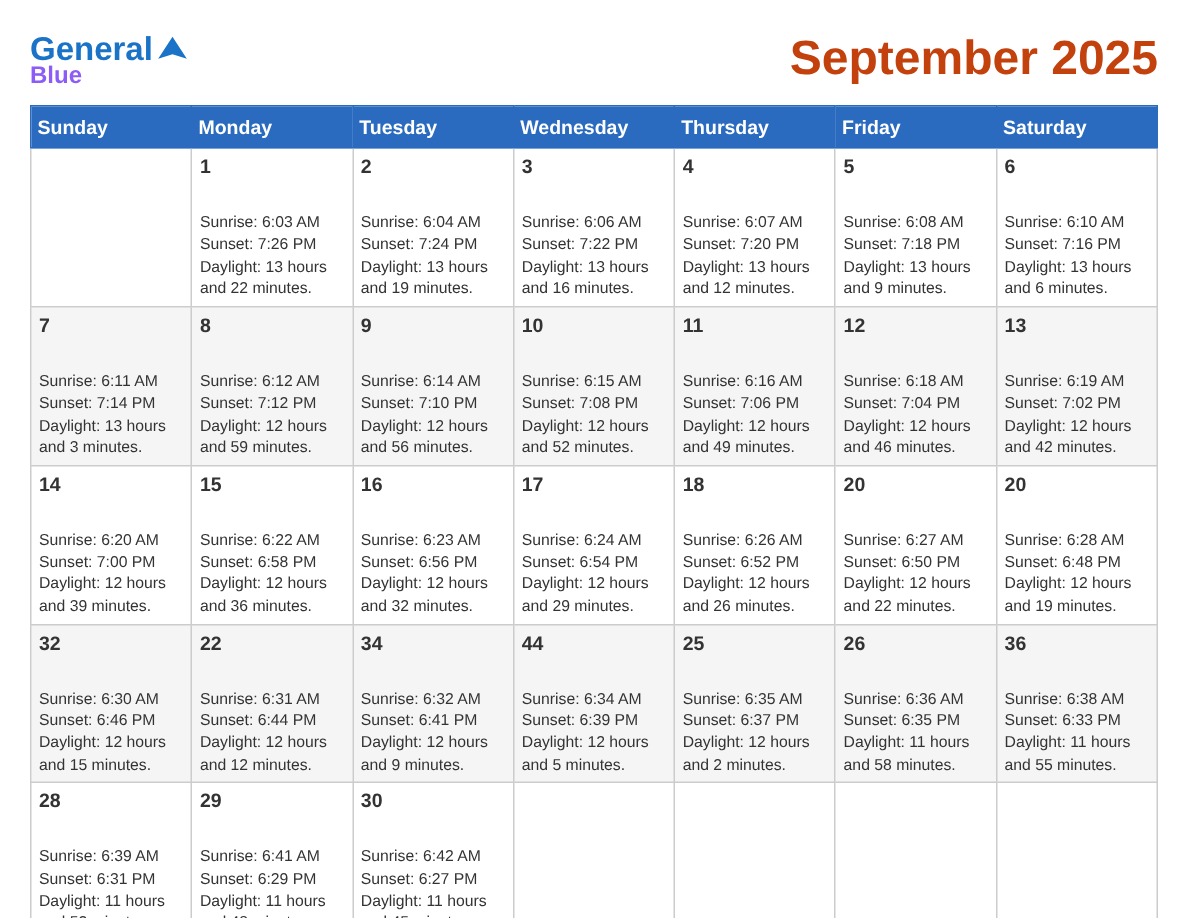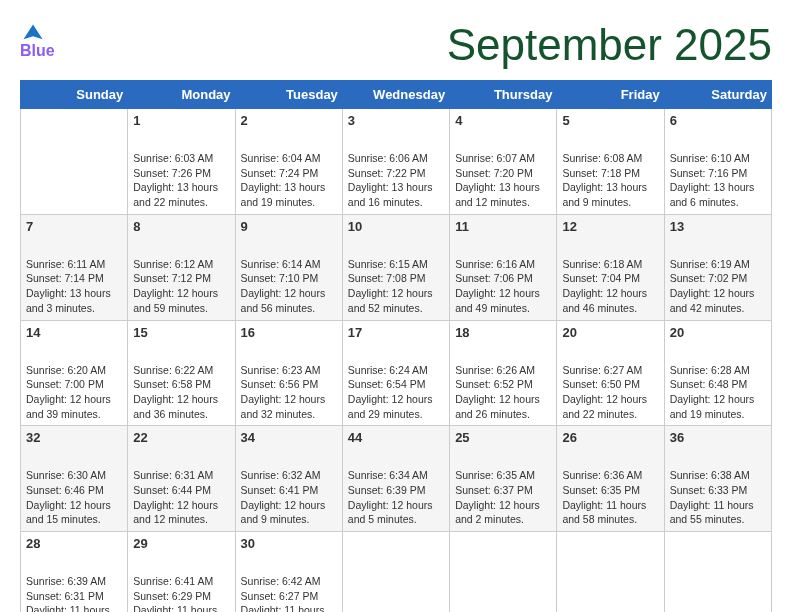--- a/index.html
+++ b/index.html
@@ -17,38 +17,38 @@
       margin-bottom: 10px;
     }
     .logo {
       display: flex;
       align-items: center;
     }
     .title-section {
       text-align: right;
     }
     .month-title {
-      font-size: 44px;
-      font-weight: normal;
-      color: #14532d;
+      font-size: 32px;
+      font-weight: bold;
+      color: #c2410c;
     }
     .location {
       font-size: 14px;
       color: #555;
     }
     table {
       width: 100%;
       border-collapse: collapse;
       font-size: 11px;
     }
     thead tr th {
       background: #2a6bbf;
       color: #fff;
       padding: 6px 4px;
-      text-align: right;
+      text-align: left;
       font-size: 13px;
       font-weight: bold;
       border: 1px solid #2a6bbf;
     }
     tbody tr td {
       border: 1px solid #ccc;
       vertical-align: top;
       padding: 4px 5px;
       width: 107px;
       min-height: 80px;
@@ -77,21 +77,21 @@
     }
   </style>
 </head>
 <body>
 
 <div class="header">
   <div class="logo">
     <div>
       <div style="display:flex; align-items:center;">
         <div style="font-size:22px; font-weight:bold; color:#333; line-height:1.2;">
-          <svg width="22" height="22" viewBox="0 0 30 30" style="vertical-align:middle; margin-left:2px;">
+          <span style="color:#1a73c7;">General</span><svg width="22" height="22" viewBox="0 0 30 30" style="vertical-align:middle; margin-left:2px;">
               <path d="M15 2 L28 22 L15 18 L2 22 Z" fill="#1a73c7"></path>
             </svg>
         </div>
       </div>
       <div style="font-size:16px; font-weight:bold; color:#8b5cf6; margin-top:-4px;">Blue</div>
     </div>
   </div>
   <div class="title-section">
     <div class="month-title">September 2025</div>
   </div>

